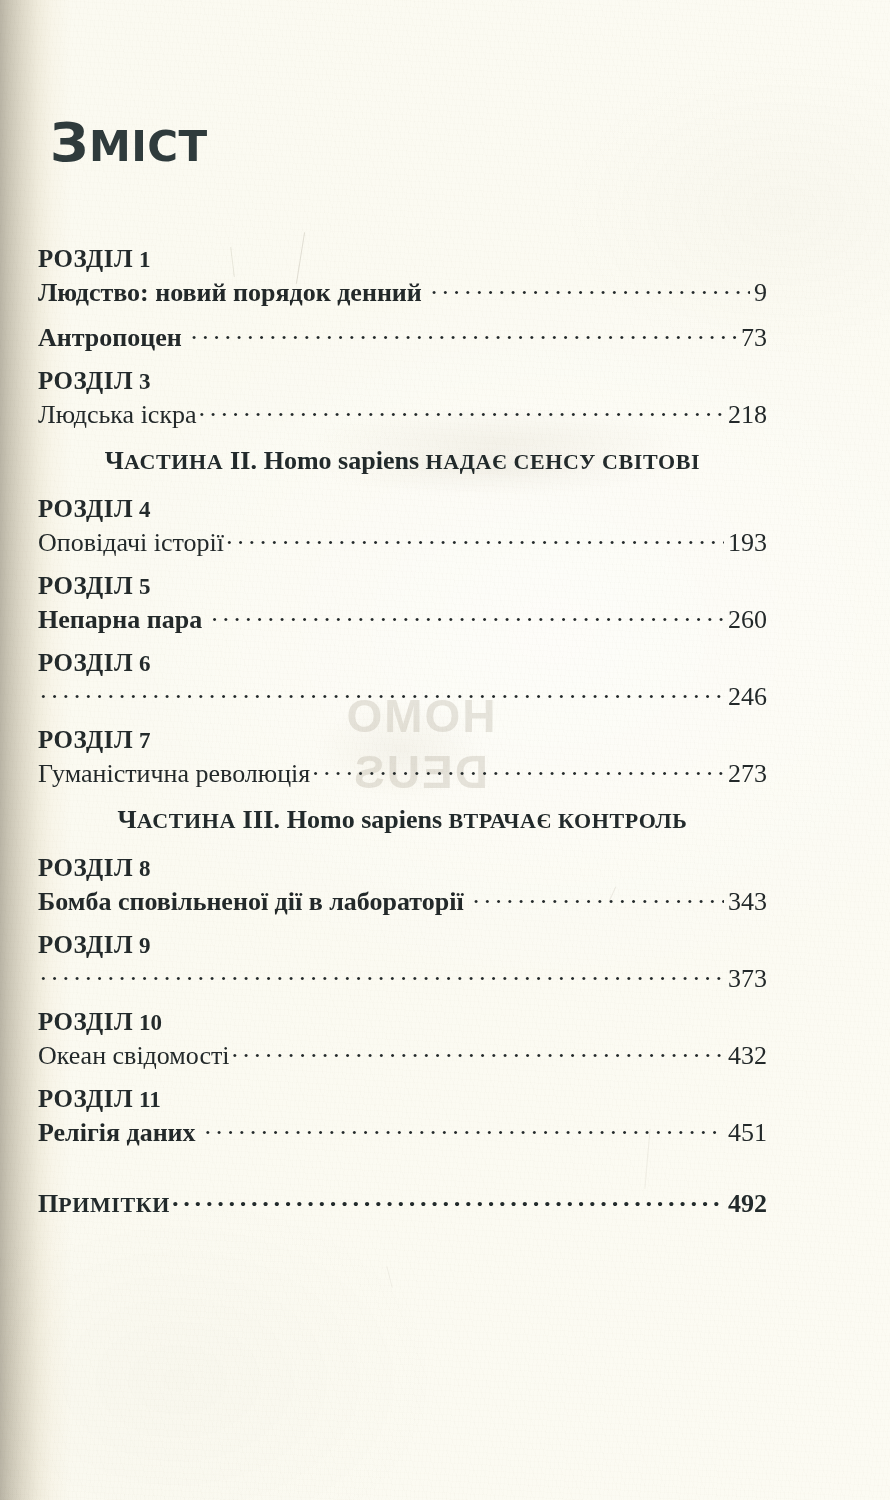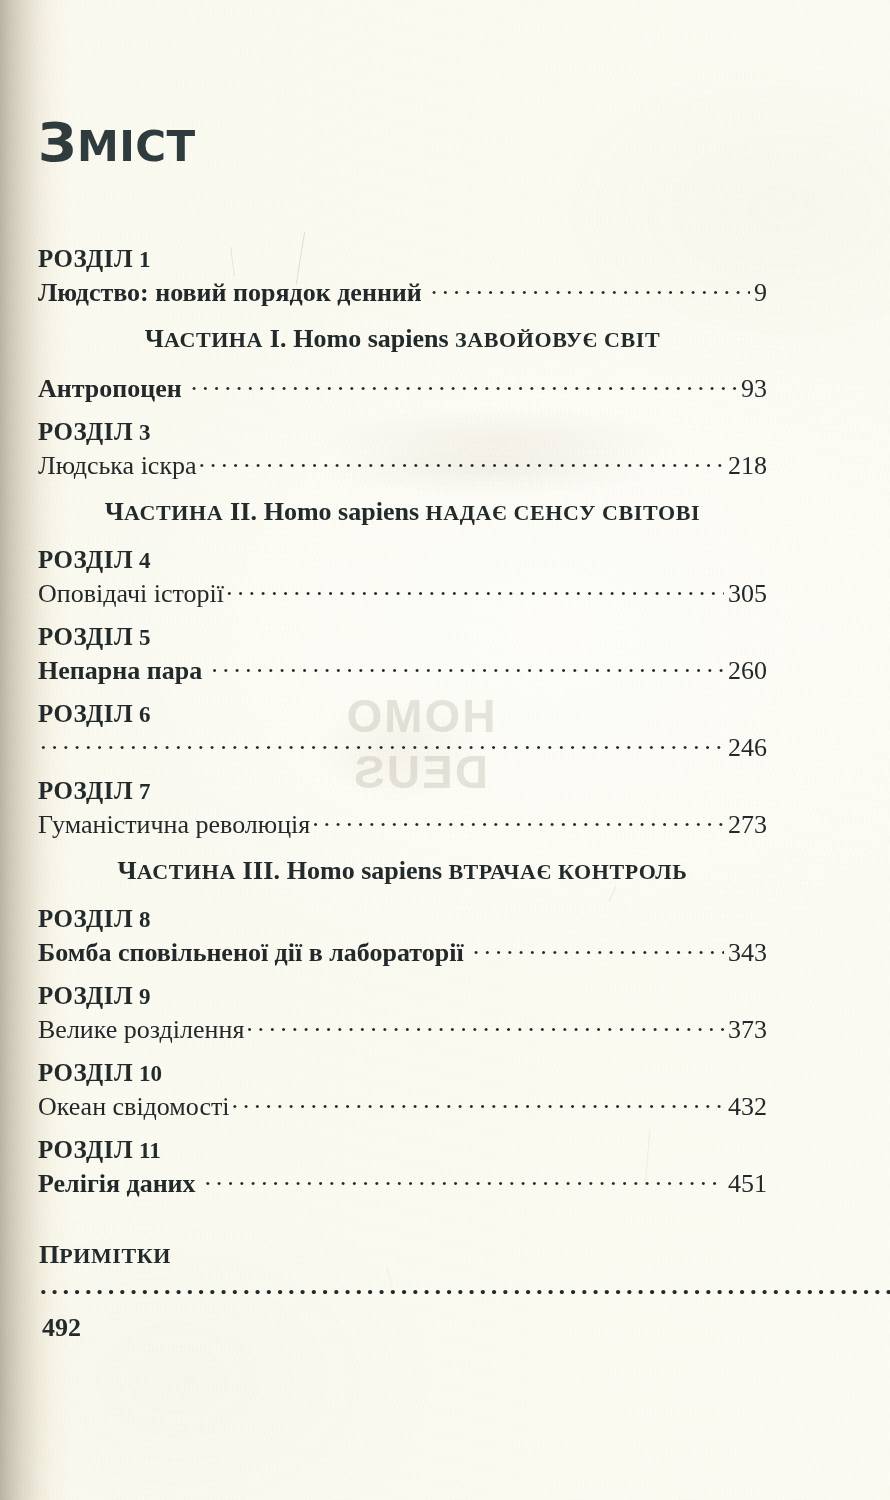--- a/index.html
+++ b/index.html
@@ -78,21 +78,21 @@
   
   .scratch {
     position: absolute;
     pointer-events: none;
     background: rgba(120,110,88,.20);
   }
 
   
   #title {
     position: absolute;
-    left: 38px;
+    left: 50px;
     top: 86px;
     font-family: "DejaVu Sans", "Liberation Sans", sans-serif;
     font-weight: 700;
     font-size: 46px;
     line-height: 52px;
     letter-spacing: .5px;
     color: #2f3b3c;
     white-space: nowrap;
   }
   #title .cap { font-size: 54px; }
@@ -165,21 +165,20 @@
 
   .notes {
     display: flex;
     align-items: baseline;
     width: 100%;
     font-weight: 700;
     font-size: 26px;
     line-height: 36px;
     color: #222a2b;
     margin-top: 35px;
-    flex-direction: column;
   }
   .notes .sc { font-size: 22px; letter-spacing: .6px; }
   .notes .leader {
     flex: 1 1 auto;
     overflow: hidden;
     white-space: nowrap;
     letter-spacing: 2.6px;
     font-weight: 700;
     font-size: 26px;
     margin: 0 1px;
@@ -211,43 +210,42 @@
 
   <div id="toc">
       <div class="entry">
         <div class="chapter-label"><span>Р</span><span class="sc">ОЗДІЛ</span><span class="num"> 1</span></div>
         <div class="row">
           <span class="t gap">Людство: новий порядок денний</span>
           <span class="leader">············································································································································</span>
           <span class="pg">9</span>
         </div>
       </div>
-      <div class="part"><span>Ч</span><span class="sc">АСТИНА</span><span class="rom"> I.</span><span class="lat"> Homo sapiens </span><span class="sc">ЗАВОЙОВУЄ СВІТ</span></div>
       <div class="entry">
         <div class="row">
           <span class="t gap">Антропоцен</span>
           <span class="leader">············································································································································</span>
-          <span class="pg">93</span>
+          <span class="pg">73</span>
         </div>
       </div>
       <div class="entry">
         <div class="chapter-label"><span>Р</span><span class="sc">ОЗДІЛ</span><span class="num"> 3</span></div>
         <div class="row">
           <span class="t">Людська іскра</span>
           <span class="leader">············································································································································</span>
           <span class="pg">218</span>
         </div>
       </div>
       <div class="part"><span>Ч</span><span class="sc">АСТИНА</span><span class="rom"> II.</span><span class="lat"> Homo sapiens </span><span class="sc">НАДАЄ СЕНСУ СВІТОВІ</span></div>
       <div class="entry">
         <div class="chapter-label"><span>Р</span><span class="sc">ОЗДІЛ</span><span class="num"> 4</span></div>
         <div class="row">
           <span class="t">Оповідачі історії</span>
           <span class="leader">············································································································································</span>
-          <span class="pg">305</span>
+          <span class="pg">193</span>
         </div>
       </div>
       <div class="entry">
         <div class="chapter-label"><span>Р</span><span class="sc">ОЗДІЛ</span><span class="num"> 5</span></div>
         <div class="row">
           <span class="t gap">Непарна пара</span>
           <span class="leader">············································································································································</span>
           <span class="pg">260</span>
         </div>
       </div>
@@ -271,21 +269,20 @@
         <div class="chapter-label"><span>Р</span><span class="sc">ОЗДІЛ</span><span class="num"> 8</span></div>
         <div class="row">
           <span class="t gap">Бомба сповільненої дії в лабораторії</span>
           <span class="leader">············································································································································</span>
           <span class="pg">343</span>
         </div>
       </div>
       <div class="entry">
         <div class="chapter-label"><span>Р</span><span class="sc">ОЗДІЛ</span><span class="num"> 9</span></div>
         <div class="row">
-          <span class="t">Велике розділення</span>
           <span class="leader">············································································································································</span>
           <span class="pg">373</span>
         </div>
       </div>
       <div class="entry">
         <div class="chapter-label"><span>Р</span><span class="sc">ОЗДІЛ</span><span class="num"> 10</span></div>
         <div class="row">
           <span class="t">Океан свідомості</span>
           <span class="leader">············································································································································</span>
           <span class="pg">432</span>

